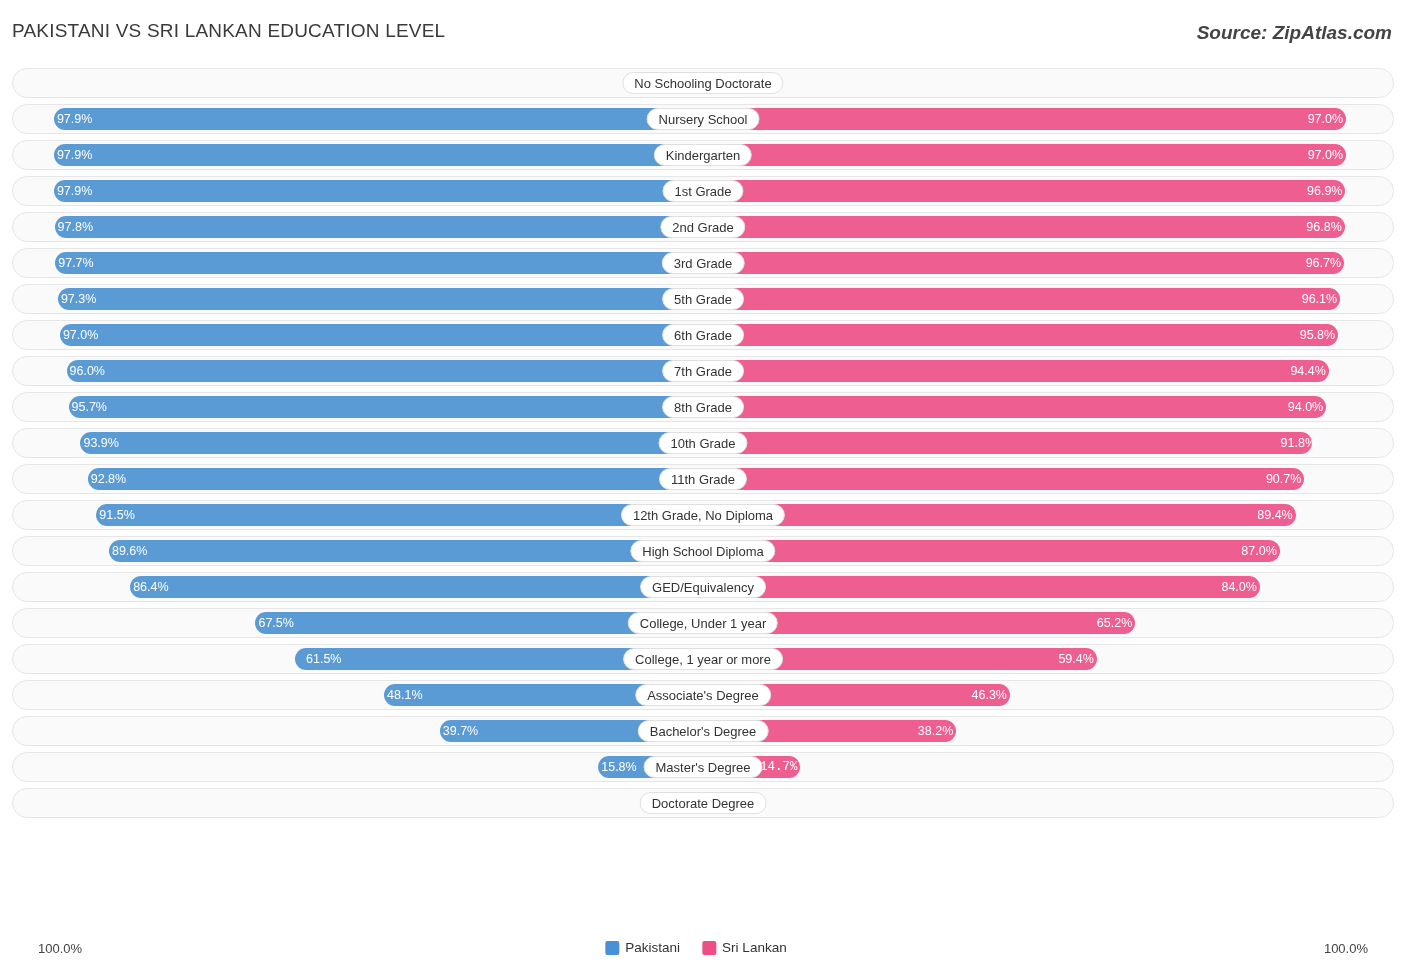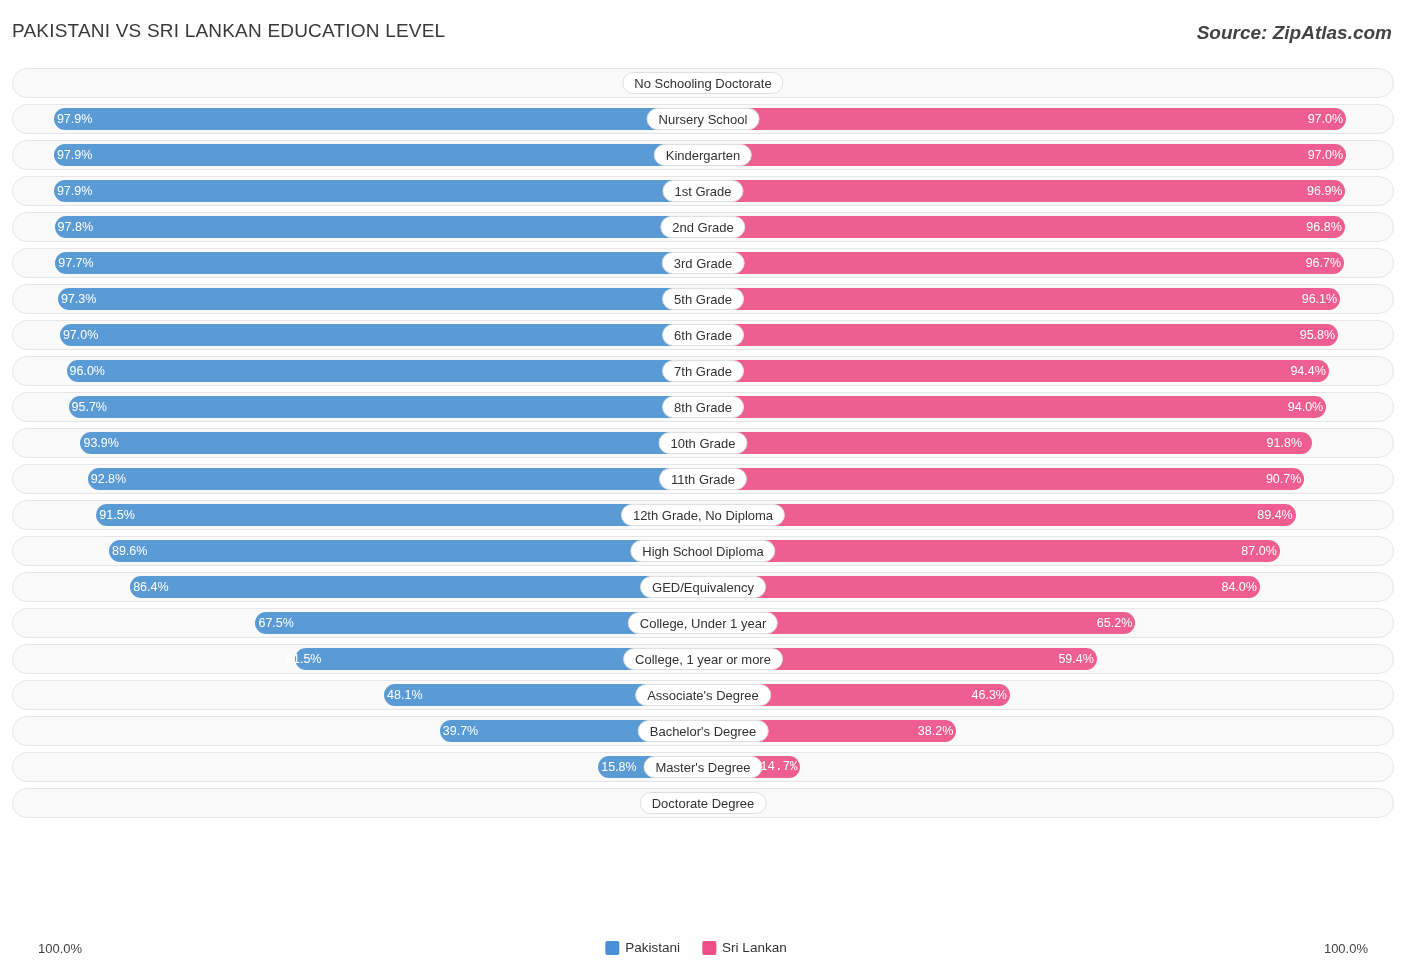--- a/index.html
+++ b/index.html
@@ -256,21 +256,21 @@
           <div class="val val-in" style="right: 1307.49px; text-align: left; left: 58.509px;">95.7%</div>
           <div class="val val-in" style="left: auto; right: 69.78px;">94.0%</div>
           <div class="label">8th Grade</div>
         </div>
       </div>
       <div class="row">
         <div class="row-inner">
           <div class="bar bar-left" style="width: 622.557px;"></div>
           <div class="bar bar-right" style="width: 608.634px;"></div>
           <div class="val val-in" style="right: 1295.56px; text-align: left; left: 70.443px;">93.9%</div>
-          <div class="val val-in" style="left: auto; right: 91px;">91.8%</div>
+          <div class="val val-in" style="left: auto; right: 77px;">91.8%</div>
           <div class="label">10th Grade</div>
         </div>
       </div>
       <div class="row">
         <div class="row-inner">
           <div class="bar bar-left" style="width: 615.264px;"></div>
           <div class="bar bar-right" style="width: 601.341px;"></div>
           <div class="val val-in" style="right: 1288.26px; text-align: left; left: 77.736px;">92.8%</div>
           <div class="val val-in" style="left: auto; right: 91.659px;">90.7%</div>
           <div class="label">11th Grade</div>
@@ -309,21 +309,21 @@
           <div class="bar bar-right" style="width: 432.276px;"></div>
           <div class="val val-in" style="right: 1120.53px; text-align: left; left: 245.475px;">67.5%</div>
           <div class="val val-in" style="left: auto; right: 260.724px;">65.2%</div>
           <div class="label">College, Under 1 year</div>
         </div>
       </div>
       <div class="row">
         <div class="row-inner">
           <div class="bar bar-left" style="width: 407.745px;"></div>
           <div class="bar bar-right" style="width: 393.822px;"></div>
-          <div class="val val-in" style="right: 1080.74px; text-align: left; left: 273px;">61.5%</div>
+          <div class="val val-in" style="right: 1080.74px; text-align: left; left: 293px;">61.5%</div>
           <div class="val val-in" style="left: auto; right: 299.178px;">59.4%</div>
           <div class="label">College, 1 year or more</div>
         </div>
       </div>
       <div class="row">
         <div class="row-inner">
           <div class="bar bar-left" style="width: 318.903px;"></div>
           <div class="bar bar-right" style="width: 306.969px;"></div>
           <div class="val val-in" style="right: 991.903px; text-align: left; left: 374.097px;">48.1%</div>
           <div class="val val-in" style="left: auto; right: 386.031px;">46.3%</div>

